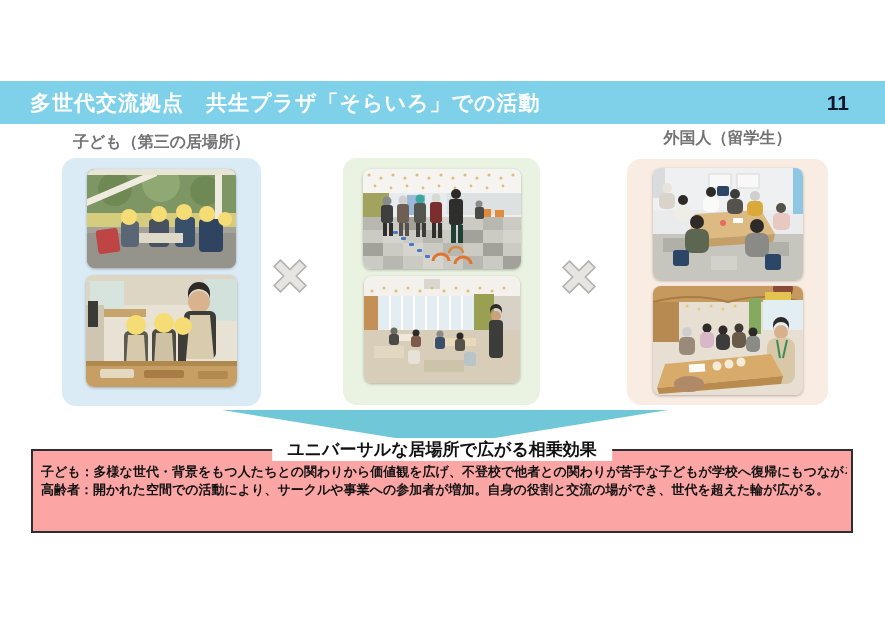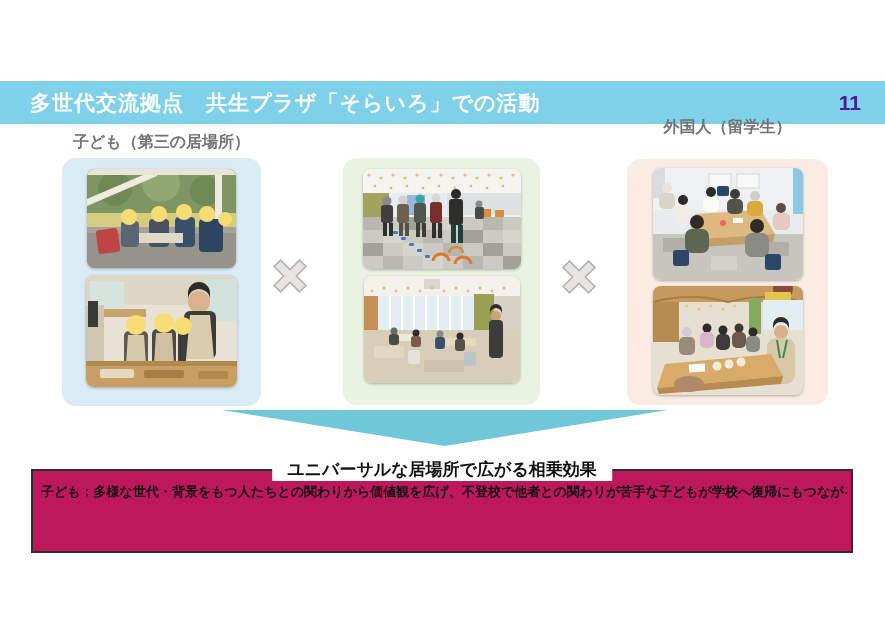--- a/index.html
+++ b/index.html
@@ -3,47 +3,47 @@
 <meta charset="utf-8">
 <style>
   html,body{margin:0;padding:0;background:#ffffff;}
   .slide{
     position:relative;width:885px;height:628px;margin:0 auto;background:#ffffff;
     font-family:"Liberation Sans","DejaVu Sans",sans-serif;overflow:hidden;
   }
   
   .header-bar{position:absolute;left:0;top:64px;width:885px;height:43px;background:#7fd1ea;display:flex;align-items:center;margin-top:17px;}
   .slide-title{margin-left:30px;font-size:21px;font-weight:bold;color:#ffffff;letter-spacing:1px;}
-  .page-number{position:absolute;right:24px;top:0;height:43px;display:flex;align-items:center;font-size:21px;font-weight:bold;color:#4c1d95;}
+  .page-number{position:absolute;right:36px;top:0;height:43px;display:flex;align-items:center;font-size:21px;font-weight:bold;color:#0f172a;}
   
   .col-label{position:absolute;text-align:center;font-size:16px;font-weight:bold;color:#737373;white-space:nowrap;}
   .col-label.children{left:62px;width:199px;top:132px;}
   .col-label.seniors{left:318px;width:247px;top:126px;}
-  .col-label.foreigners{left:622px;width:211px;top:117px;}
+  .col-label.foreigners{left:622px;width:211px;top:128px;}
   
   .card{position:absolute;border-radius:14px;display:flex;flex-direction:column;align-items:center;}
   .card.children{left:62px;top:158px;width:199px;height:237px;padding-top:11px;gap:7px;background:#daebf6;}
   .card.seniors{left:343px;top:158px;width:197px;height:236px;padding-top:11px;gap:7px;background:#eaf3e1;}
   .card.foreigners{left:627px;top:159px;width:201px;height:237px;padding-top:9px;gap:6px;background:#f9ece3;}
   .photo{border-radius:8px;overflow:hidden;box-shadow:0 1px 3px rgba(0,0,0,.28);background:#ddd;flex:0 0 auto;}
   .photo svg{display:block;width:100%;height:100%;}
   .ph-c1{width:149px;height:99px;}
   .ph-c2{width:151px;height:112px;}
   .ph-s1{width:158px;height:100px;}
   .ph-s2{width:156px;height:107px;}
   .ph-f1{width:150px;height:112px;}
   .ph-f2{width:150px;height:109px;}
   
   .multiply{position:absolute;width:46px;height:46px;}
   .multiply.m1{left:267px;top:253px;}
   .multiply.m2{left:556px;top:254px;}
   
   .down-arrow{position:absolute;left:222px;top:410px;width:446px;height:36px;}
   
-  .summary-box{position:absolute;left:31px;top:469px;width:822px;height:84px;box-sizing:border-box;border:2px solid #2e2e2e;background:#be185d;}
+  .summary-box{position:absolute;left:31px;top:449px;width:822px;height:84px;box-sizing:border-box;border:2px solid #2e2e2e;background:#fca5a5;}
   .summary-heading{position:absolute;left:50%;top:-13px;transform:translateX(-50%);background:#ffffff;padding:0 15px;font-size:17px;font-weight:bold;color:#111;white-space:nowrap;}
   .summary-lines{padding:12px 4px 0 8px;font-size:13px;line-height:17.5px;font-weight:bold;color:#111;}
   .summary-line{white-space:nowrap;overflow:hidden;}
 </style>
 </head>
 <body>
 
 <div class="slide">
 
   <div class="header-bar" style="background: rgb(127, 209, 234);">
@@ -353,16 +353,17 @@
   </div>
 
   <svg class="down-arrow" viewBox="0 0 446 36" preserveAspectRatio="none">
     <polygon points="0,0 446,0 223,36" fill="#6fc7d7"></polygon>
   </svg>
 
   <div class="summary-box">
     <div class="summary-heading">ユニバーサルな居場所で広がる相乗効果</div>
     <div class="summary-lines">
       <div class="summary-line">子ども：多様な世代・背景をもつ人たちとの関わりから価値観を広げ、不登校で他者との関わりが苦手な子どもが学校へ復帰にもつながる</div>
+      <div class="summary-line">高齢者：開かれた空間での活動により、サークルや事業への参加者が増加。自身の役割と交流の場ができ、世代を超えた輪が広がる。</div>
     </div>
   </div>
 
 </div>
 
 </body></html>

